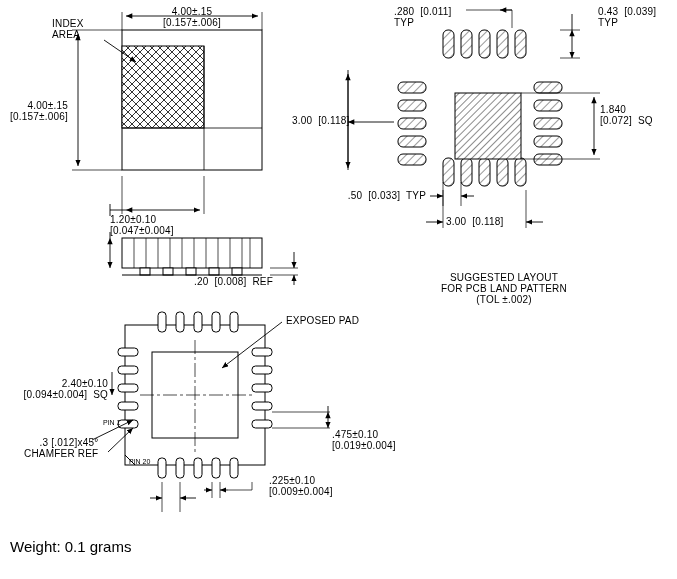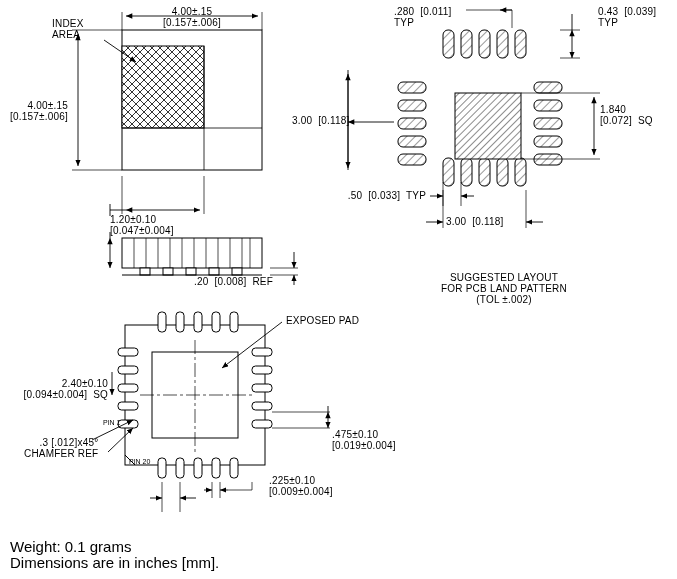--- a/index.html
+++ b/index.html
@@ -259,15 +259,14 @@
   <div class="lbl r" style="left:292px; top:115px; width:56px;">3.00  [0.118]</div>
   <div class="lbl" style="left:600px; top:104px;">1.840
 [0.072]  SQ</div>
   <div class="lbl r" style="left:312px; top:190px; width:114px;">.50  [0.033]  TYP</div>
   <div class="lbl" style="left:446px; top:216px;">3.00  [0.118]</div>
   <div class="lbl c" style="left:404px; top:272px; width:200px;">SUGGESTED LAYOUT
 FOR PCB LAND PATTERN
 (TOL ±.002)</div>
 
   <div class="foot" style="left:10px; top:540px;">Weight: 0.1 grams</div>
-  <div class="foot" style="left:10px; top:556px;">Dimensions are in inches [mm].</div>
 
 </div>
 
 </body></html>

